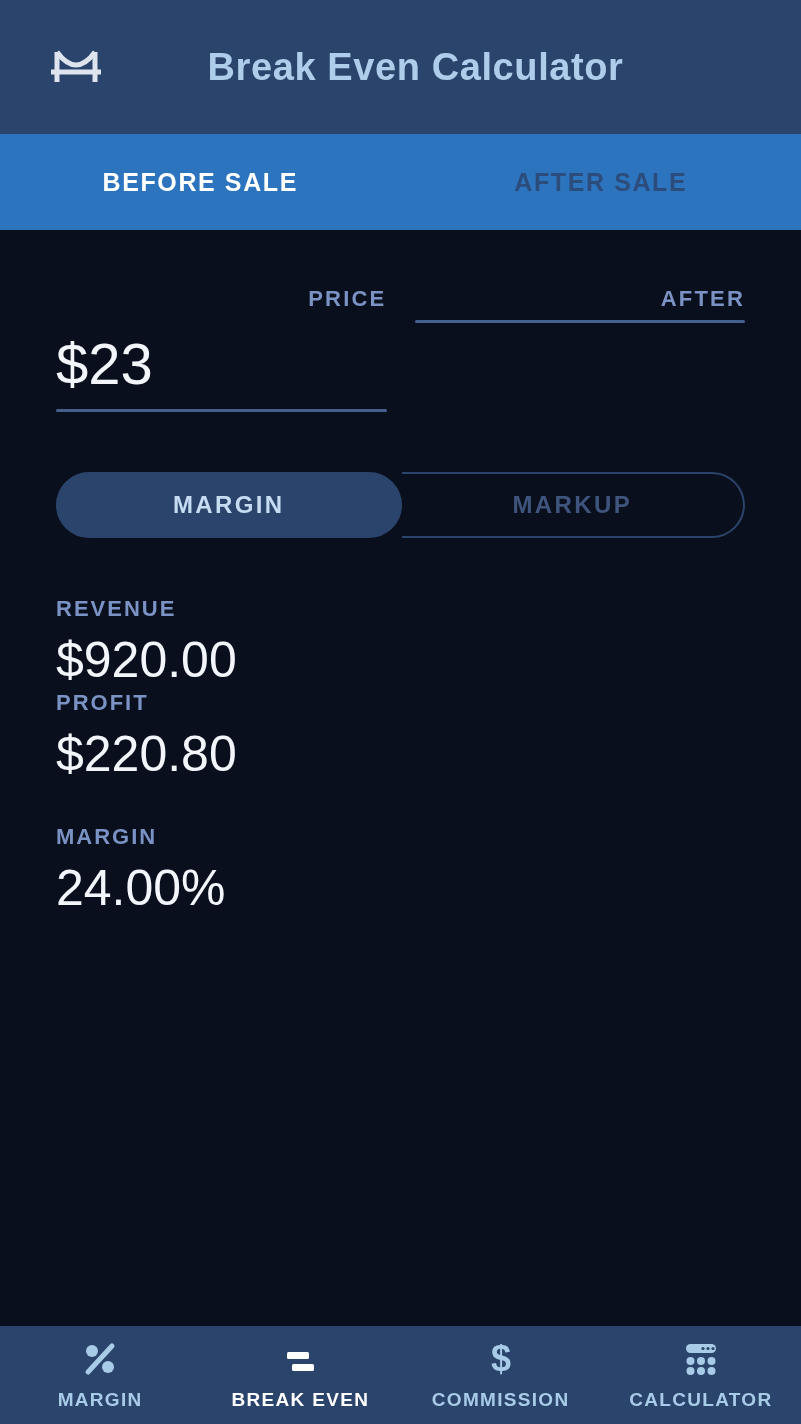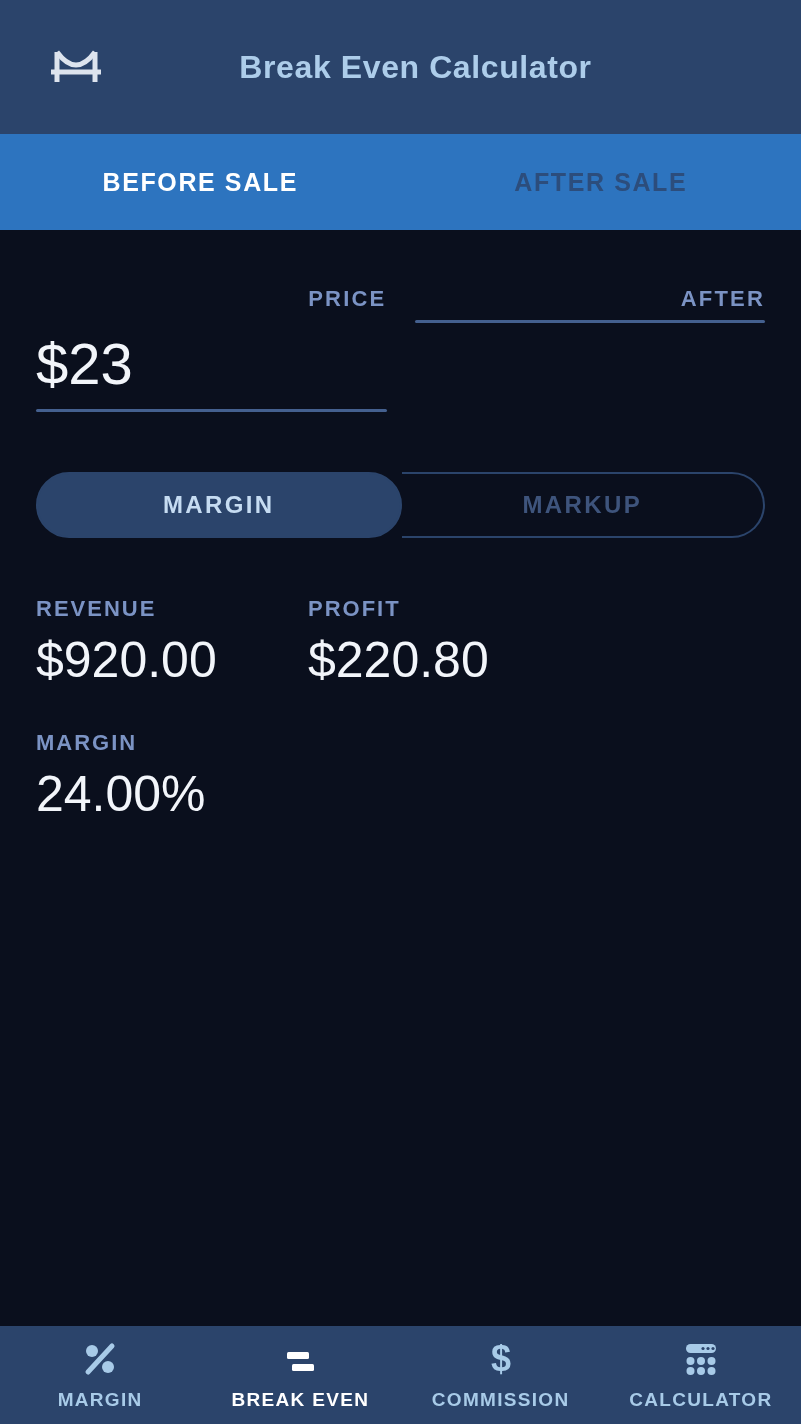--- a/index.html
+++ b/index.html
@@ -27,21 +27,21 @@
   }
   .logo {
     width:58px; height:58px;
     margin-left:47px;
     flex:0 0 auto;
   }
   .header-title {
     flex:1;
     text-align:center;
     color:#adcdea;
-    font-size:32px;
+    font-size:38px;
     font-weight:bold;
     letter-spacing:0.6px;
     margin-right:75px;
   }
 
   
   .tabbar {
     height:96px;
     background:#2d74bf;
     display:flex;
@@ -53,21 +53,21 @@
     font-size:25px; font-weight:bold;
     letter-spacing:1.6px;
   }
   .tab.active   { color:#ffffff; }
   .tab.inactive { color:#2c4d7c; }
 
   
   .content {
     flex:1 1 auto;
     position:relative;
-    padding:0 36px;
+    padding:0 56px;
   }
 
   .field-row {
     display:flex;
     gap:28px;
     margin-top:56px;
   }
   .field { flex:1; display:flex; flex-direction:column; }
   .field-label {
     color:#7b93c4;
@@ -109,21 +109,21 @@
     letter-spacing:2.4px;
     border:2px solid #2b446b;
   }
   .seg-btn.left  { border-radius:33px 0 0 33px; }
   .seg-btn.right { border-radius:0 33px 33px 0; border-left:none; }
   .seg-btn.on  { background:#2b446b; color:#c6dcf2; border-radius:33px; }
   .seg-btn.off { background:transparent; color:#3e547c; }
 
   
   .results { margin-top:58px; }
-  .result-row { display:flex; }
+  .result-row { display:flex;flex-direction:column; }
   .result-row + .result-row { margin-top:40px; }
   .result-cell { display:flex; flex-direction:column; }
   .result-cell.revenue { width:272px; }
   .result-label {
     color:#7b93c4;
     font-size:22px; font-weight:bold;
     letter-spacing:2px;
     height:26px;
   }
   .result-value {

